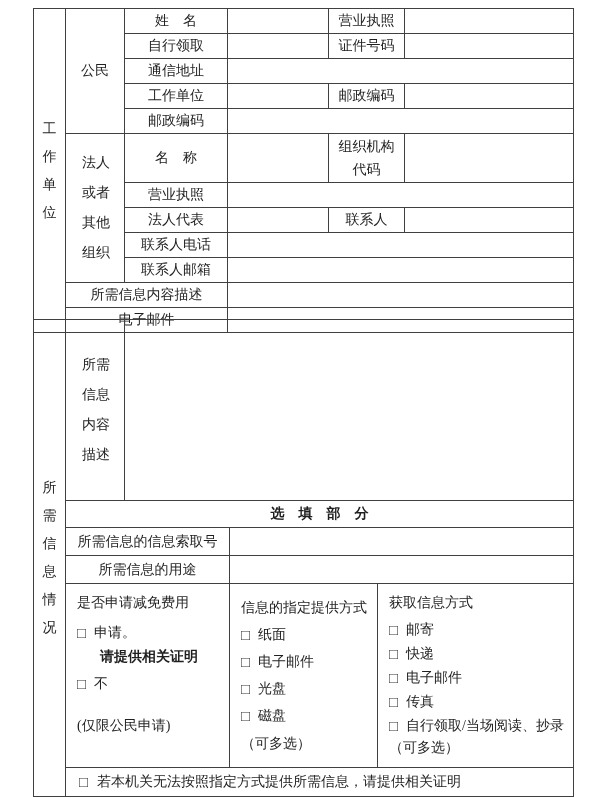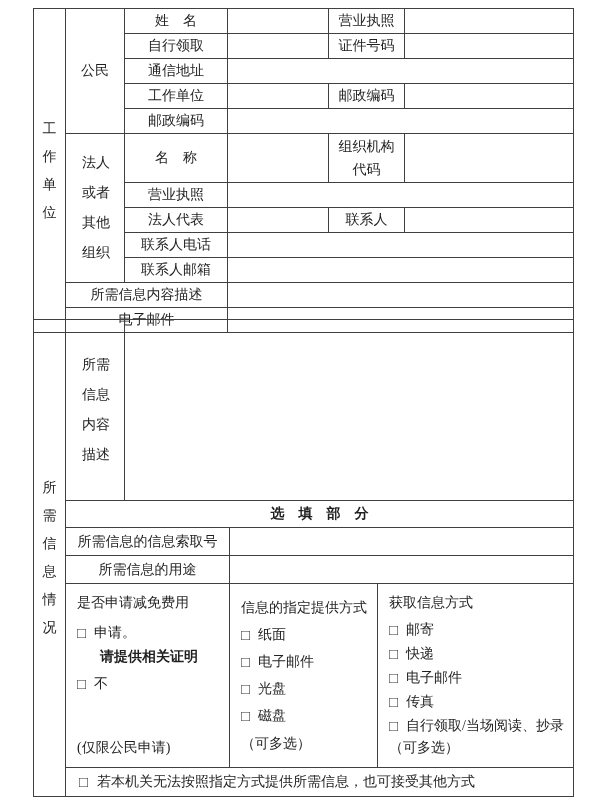--- a/index.html
+++ b/index.html
@@ -161,21 +161,21 @@
           <div class="opt-title">是否申请减免费用</div>
           <div class="opt" style="margin-top:12px">
             <span class="box">□</span>
             <span>申请。</span>
           </div>
           <div class="opt-indent">请提供相关证明</div>
           <div class="opt">
             <span class="box">□</span>
             <span>不</span>
           </div>
-          <div class="opt-note" style="margin-bottom:0">(仅限公民申请)</div>
+          <div class="opt-note" style="margin-bottom:22px">(仅限公民申请)</div>
         </div>
       </td>
       <td class="optcell">
         <div class="optcol" style="padding-top:14px">
           <div class="opt-title">信息的指定提供方式</div>
           <div class="opt">
             <span class="box">□</span>
             <span>纸面</span>
           </div>
           <div class="opt">
@@ -217,20 +217,20 @@
             <span>自行领取/当场阅读、抄录</span>
           </div>
           <div class="opt-note" style="margin-top:4px">（可多选）</div>
         </div>
       </td>
     </tr>
     <tr class="r28">
       <td colspan="4" style="text-align:left">
         <div class="footer-line">
           <span class="box">□</span>
-          <span>若本机关无法按照指定方式提供所需信息，也可接受其他方式</span>
+          <span>若本机关无法按照指定方式提供所需信息，请提供相关证明</span>
         </div>
       </td>
     </tr>
   </tbody>
     </table>
 
 </div>
 
 </body></html>

